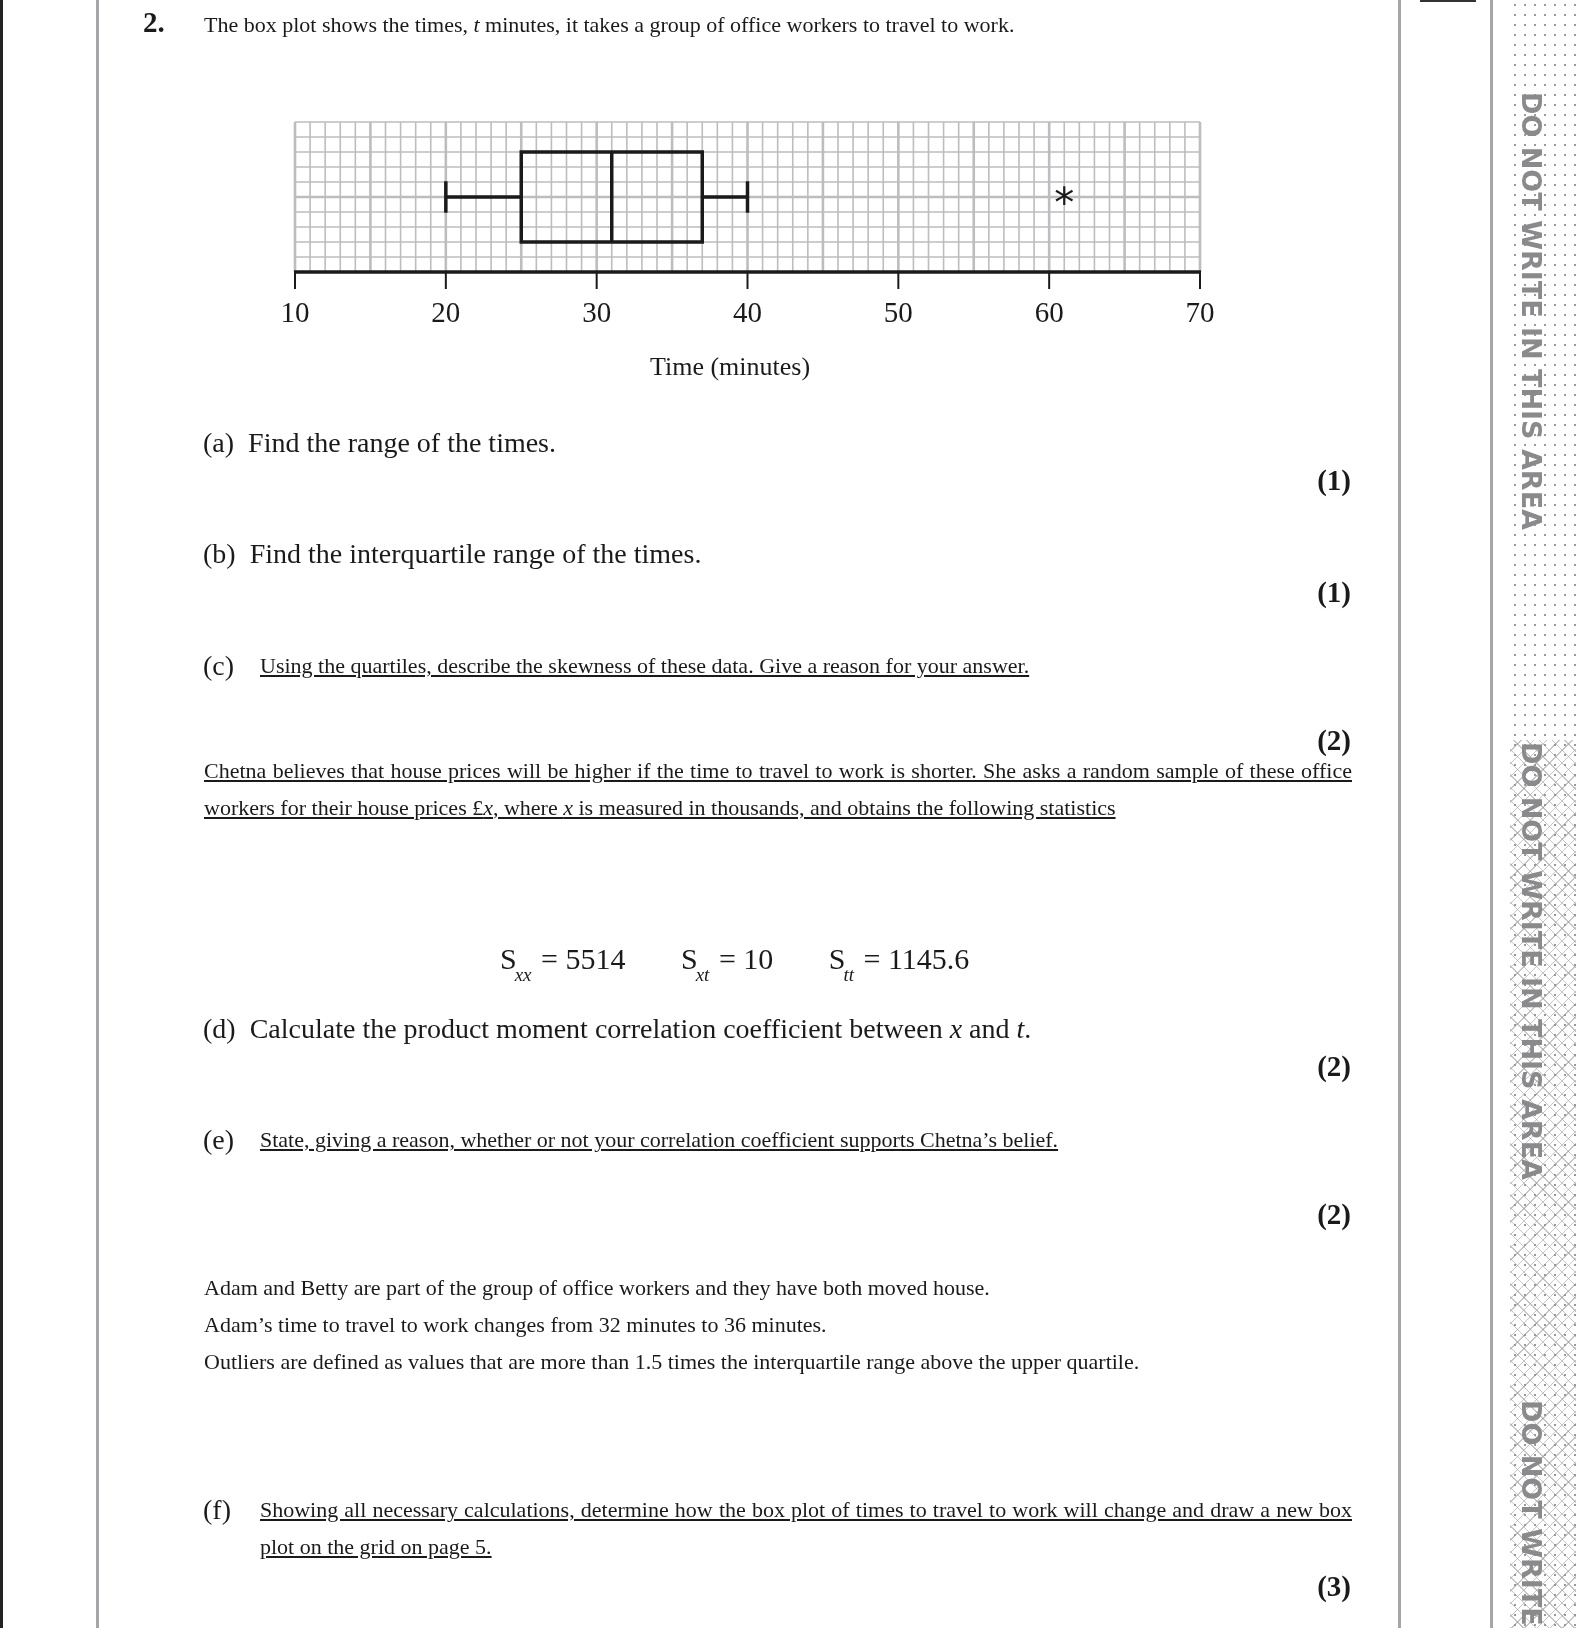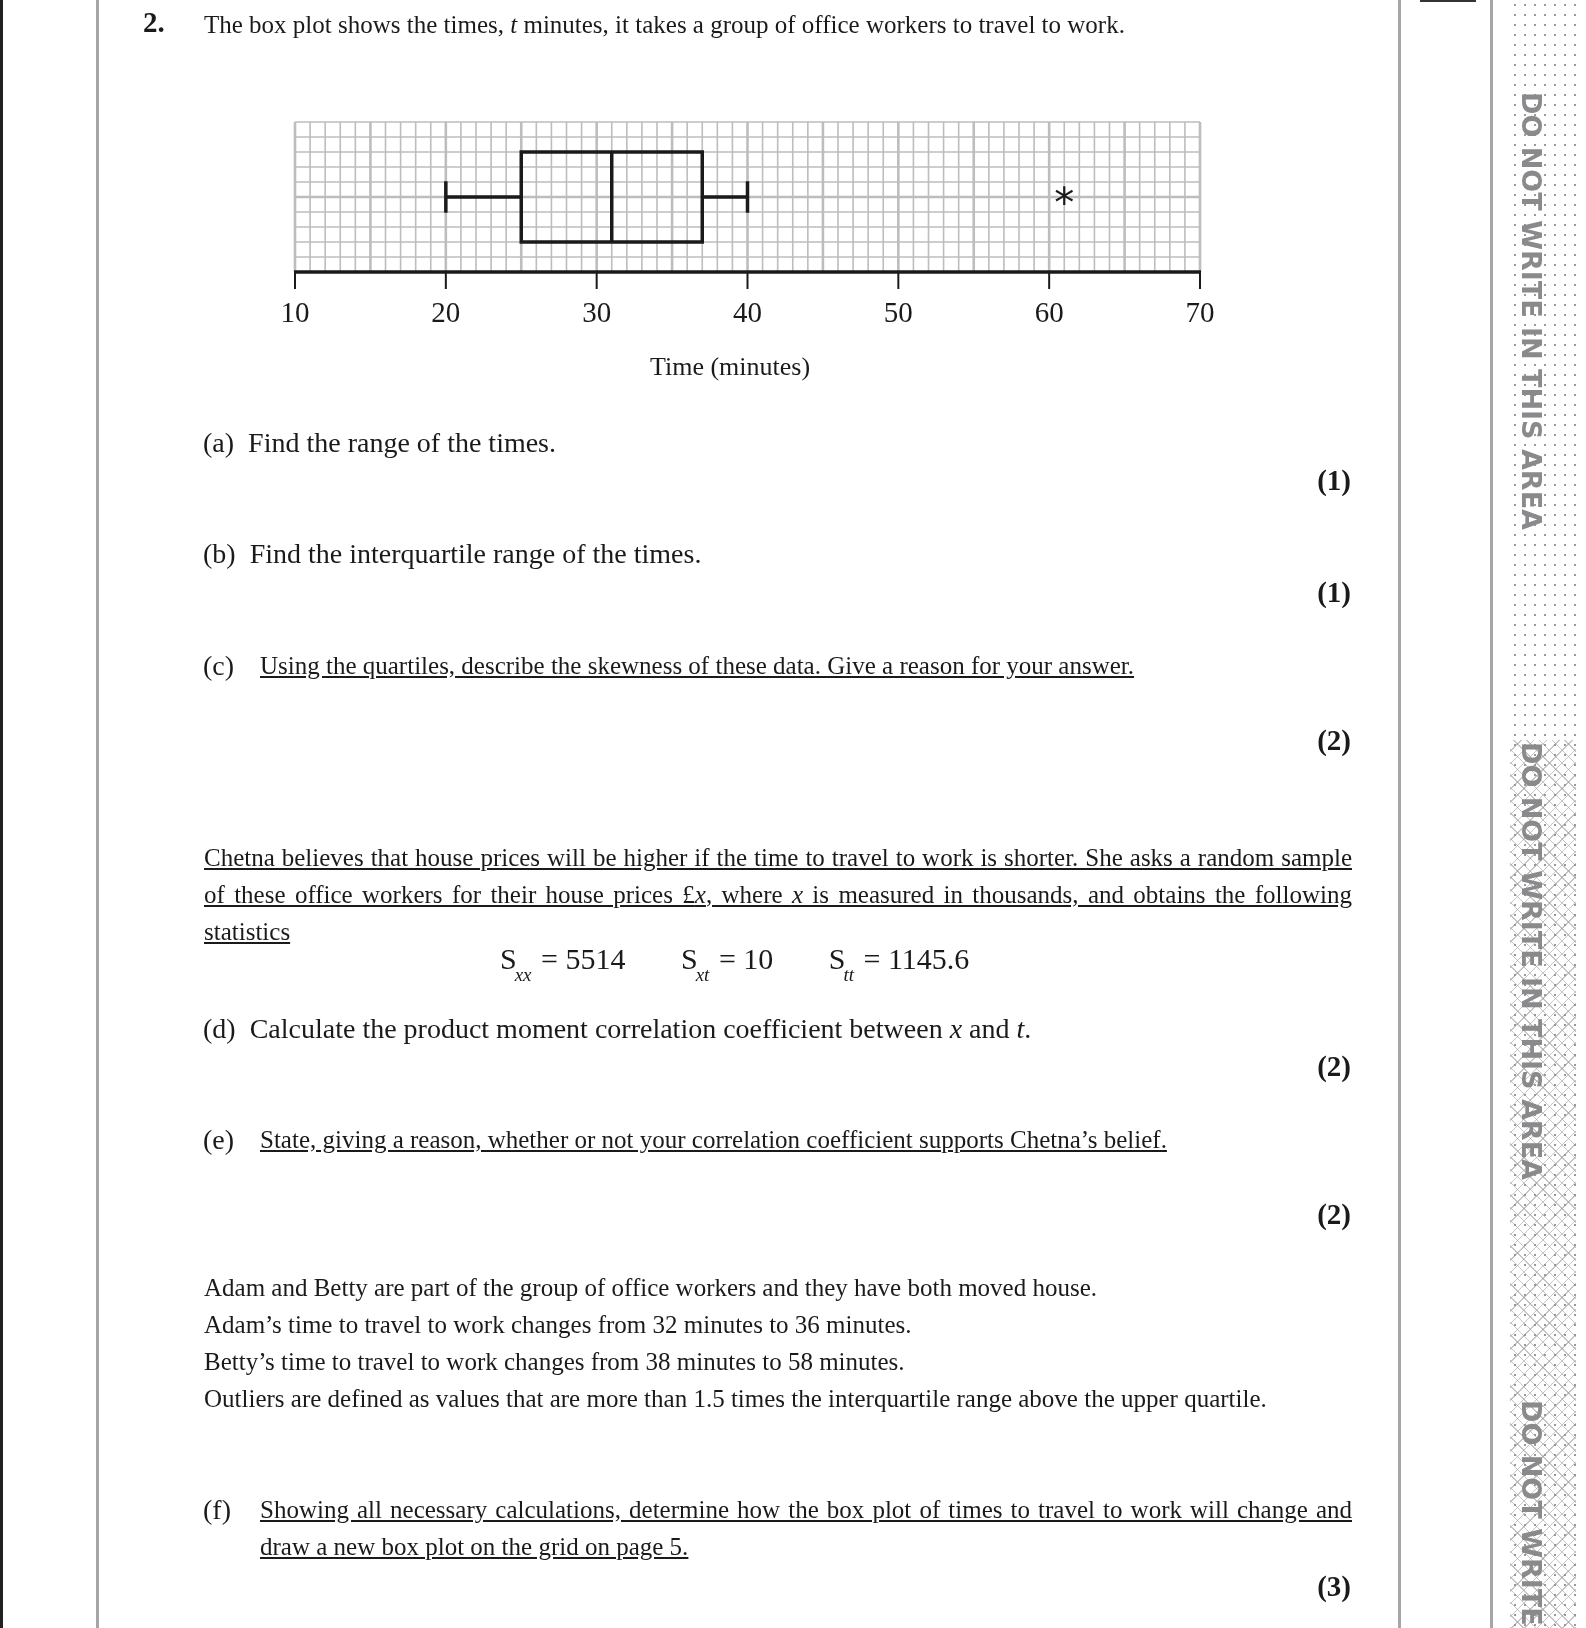--- a/index.html
+++ b/index.html
@@ -12,21 +12,21 @@
     background-size:10px 10px; }
   .hatch { position:absolute; left:1510px; width:66px;
     background-image:
       repeating-linear-gradient(45deg, rgba(150,150,150,0.55) 0 1px, transparent 1px 9px),
       repeating-linear-gradient(-45deg, rgba(150,150,150,0.55) 0 1px, transparent 1px 9px); }
   .vtext { position:absolute; left:1516px; writing-mode:vertical-rl; font-family:"DejaVu Sans", sans-serif;
     font-weight:bold; font-size:27px; color:#8a8a8c; letter-spacing:0px; white-space:nowrap; }
   .top-tick { position:absolute; left:1420px; top:0; width:56px; height:2px; background:#333; }
 
   .qnum { position:absolute; left:143px; top:6px; font-weight:bold; font-size:29px; }
-  .para { position:absolute; left:204px; width:1148px; font-size:25px; line-height:37px; text-align:justify; }
+  .para { position:absolute; left:204px; width:1148px; font-size:22px; line-height:37px; text-align:justify; }
   .para.sub { left:260px; width:1092px; }
   .label-part { position:absolute; left:203px; font-size:28px; line-height:37px; }
   .marks { position:absolute; right:235px; font-weight:bold; font-size:29px; }
   .just-last { text-align-last:left;text-decoration:underline; }
   i.v { font-style:italic; }
 
   .stats { position:absolute; top:942px; left:500px; font-size:30px; white-space:nowrap; }
   .stat { display:inline-block; margin-right:48px; }
   .stat sub { font-style:italic; font-size:19px; vertical-align:-12px; margin-left:-2px; margin-right:2px; }
 
@@ -157,37 +157,36 @@
 <div class="label-part" style="top:424px"><span>(a)</span>&nbsp;&nbsp;<span>Find the range of the times.</span></div>
 <div class="marks" style="top:464px">(1)</div>
 
 <div class="label-part" style="top:535px"><span>(b)</span>&nbsp;&nbsp;<span>Find the interquartile range of the times.</span></div>
 <div class="marks" style="top:576px">(1)</div>
 
 <div class="label-part" style="top:647px">(c)</div>
 <div class="para sub just-last" style="top:647px">Using the quartiles, describe the skewness of these data.  Give a reason for your answer.</div>
 <div class="marks" style="top:724px">(2)</div>
 
-<div class="para just-last" style="top:839px"><span>Chetna believes that house prices will be higher if the time to travel to work is shorter. She asks a random sample of these office workers for their house prices £</span><i class="v">x</i><span>, where </span><i class="v">x</i><span> is measured in thousands, and obtains the following statistics</span></div>
+<div class="para just-last" style="top:752px"><span>Chetna believes that house prices will be higher if the time to travel to work is shorter. She asks a random sample of these office workers for their house prices £</span><i class="v">x</i><span>, where </span><i class="v">x</i><span> is measured in thousands, and obtains the following statistics</span></div>
 
 <div class="stats">
   <span class="stat"><span>S</span><sub>xx</sub> <span>= 5514</span></span>
   <span class="stat"><span>S</span><sub>xt</sub> <span>= 10</span></span>
   <span class="stat"><span>S</span><sub>tt</sub> <span>= 1145.6</span></span>
 </div>
 
 <div class="label-part" style="top:1010px"><span>(d)</span>&nbsp;&nbsp;<span>Calculate the product moment correlation coefficient between </span><i class="v">x</i><span> and </span><i class="v">t</i><span>.</span></div>
 <div class="marks" style="top:1050px">(2)</div>
 
 <div class="label-part" style="top:1121px">(e)</div>
 <div class="para sub just-last" style="top:1121px">State, giving a reason, whether or not your correlation coefficient supports Chetna’s belief.</div>
 <div class="marks" style="top:1198px">(2)</div>
 
 <div class="para" style="top:1269px;text-align-last:left;">
   <div>Adam and Betty are part of the group of office workers and they have both moved house.</div>
   <div>Adam’s time to travel to work changes from 32 minutes to 36 minutes.</div>
-  <div>Betty’s time to travel to work changes from 38 minutes to 58 minutes.</div>
   <div>Outliers are defined as values that are more than 1.5 times the interquartile range above the upper quartile.</div>
 </div>
 
 <div class="label-part" style="top:1491px">(f)</div>
 <div class="para sub just-last" style="top:1491px">Showing all necessary calculations, determine how the box plot of times to travel to work will change and draw a new box plot on the grid on page 5.</div>
 <div class="marks" style="top:1570px">(3)</div>
 
 </body></html>

